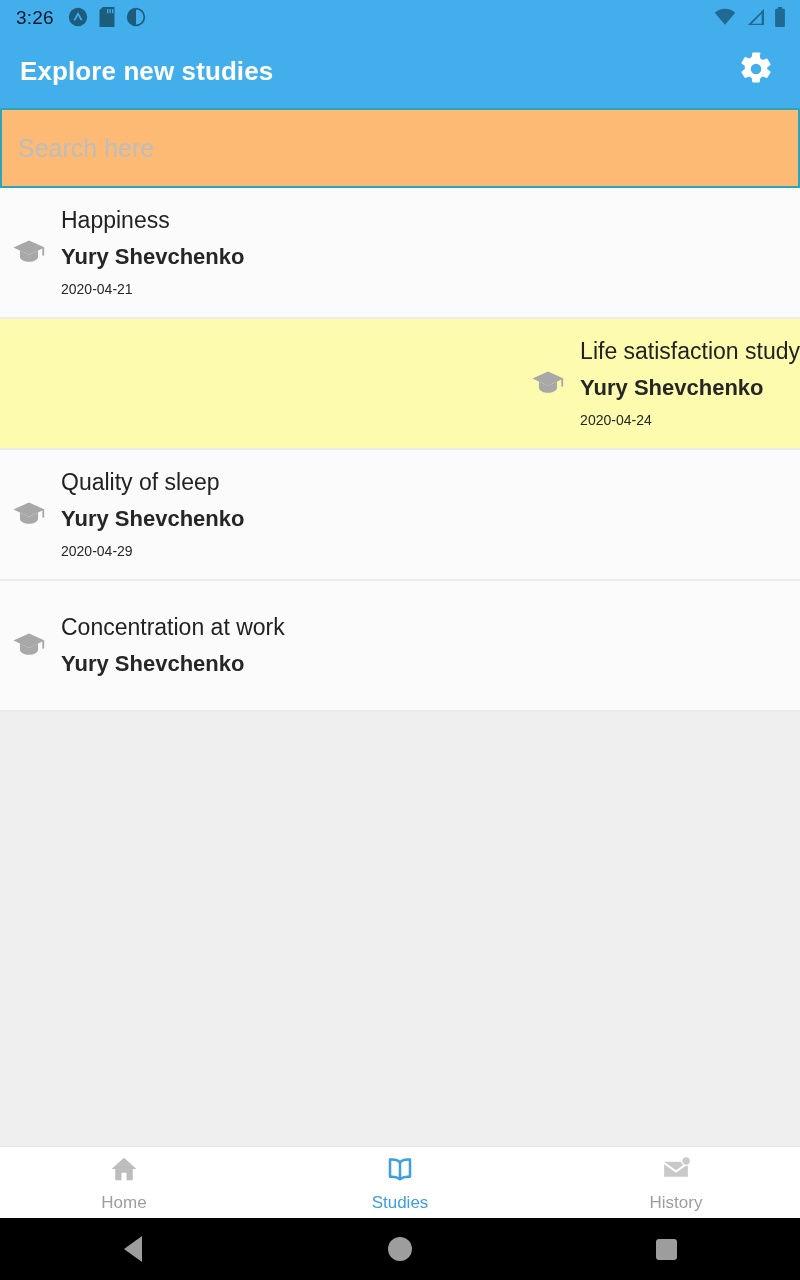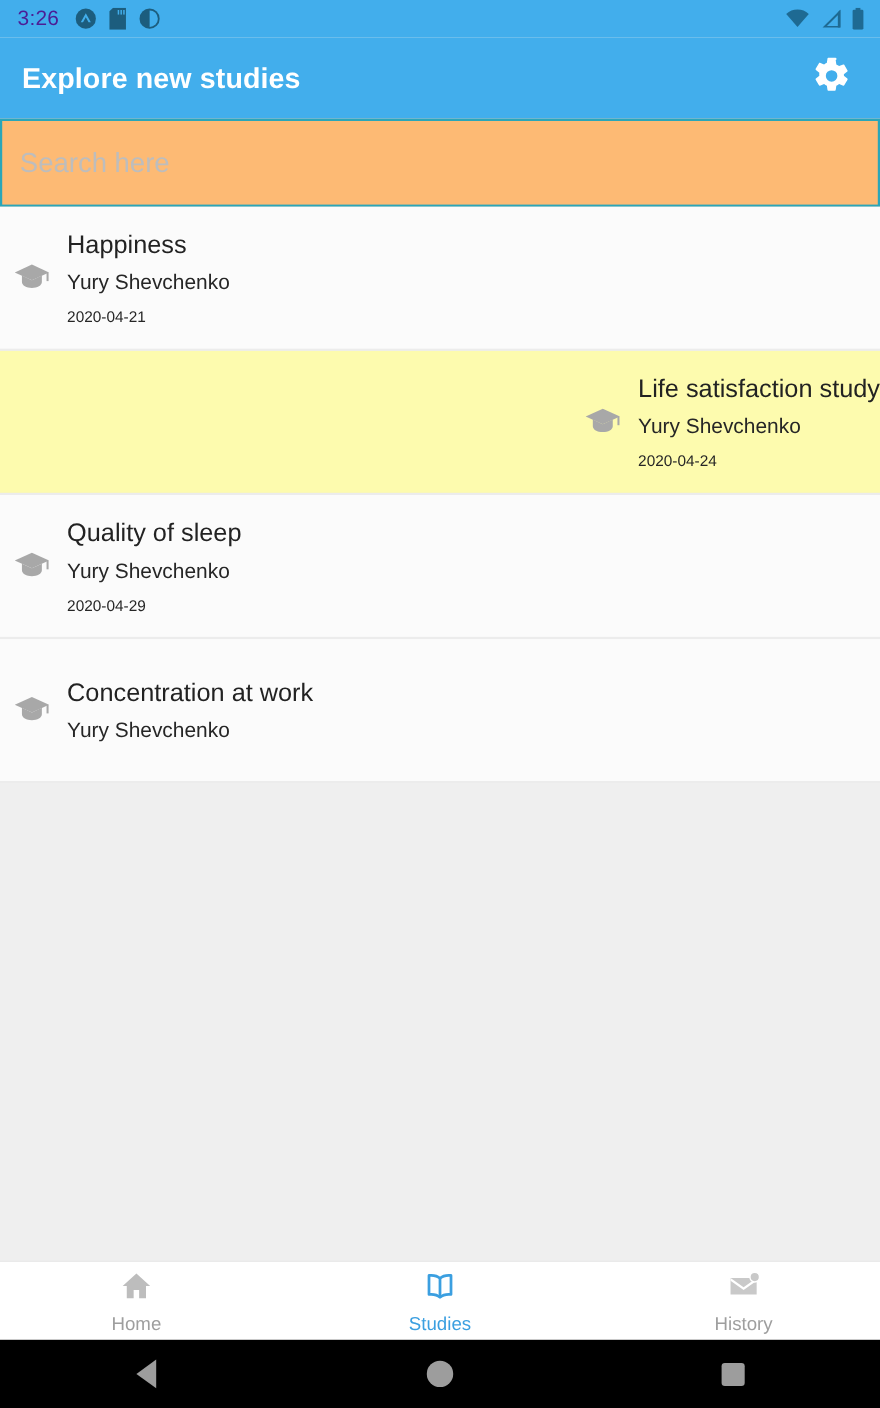--- a/index.html
+++ b/index.html
@@ -27,21 +27,21 @@
   
   .status-bar {
     height: 34px;
     background: #42aeec;
     display: flex;
     align-items: center;
     padding: 0 14px 0 16px;
     flex: none;
   }
   .status-time {
-    color: #4c1d95;
+    color: #0f172a;
     font-size: 19px;
     letter-spacing: .2px;
     line-height: 1;
     margin-right: 14px;
   }
   .status-left-icons {
     display: flex;
     align-items: center;
     gap: 11px;
   }
@@ -140,23 +140,24 @@
     flex-direction: column;
     justify-content: center;
     gap: 14px;
   }
   .row-title {
     font-size: 23px;
     color: #222222;
     line-height: 1;
   }
   .row-author {
-    font-size: 19px;
+    font-size: 22px;
     color: #262626;
     line-height: 1;
+    font-weight: bold;
   }
   .row-date {
     font-size: 14px;
     color: #262626;
     line-height: 1;
   }
 
   .list-filler {
     flex: 1 1 auto;
     background: #efefef;

